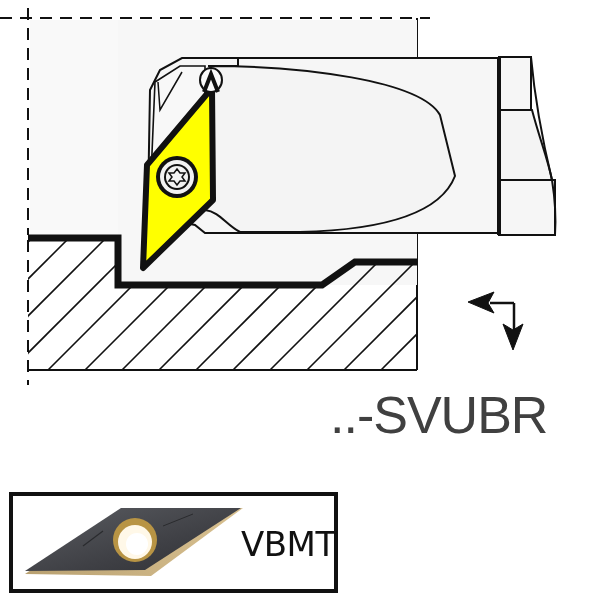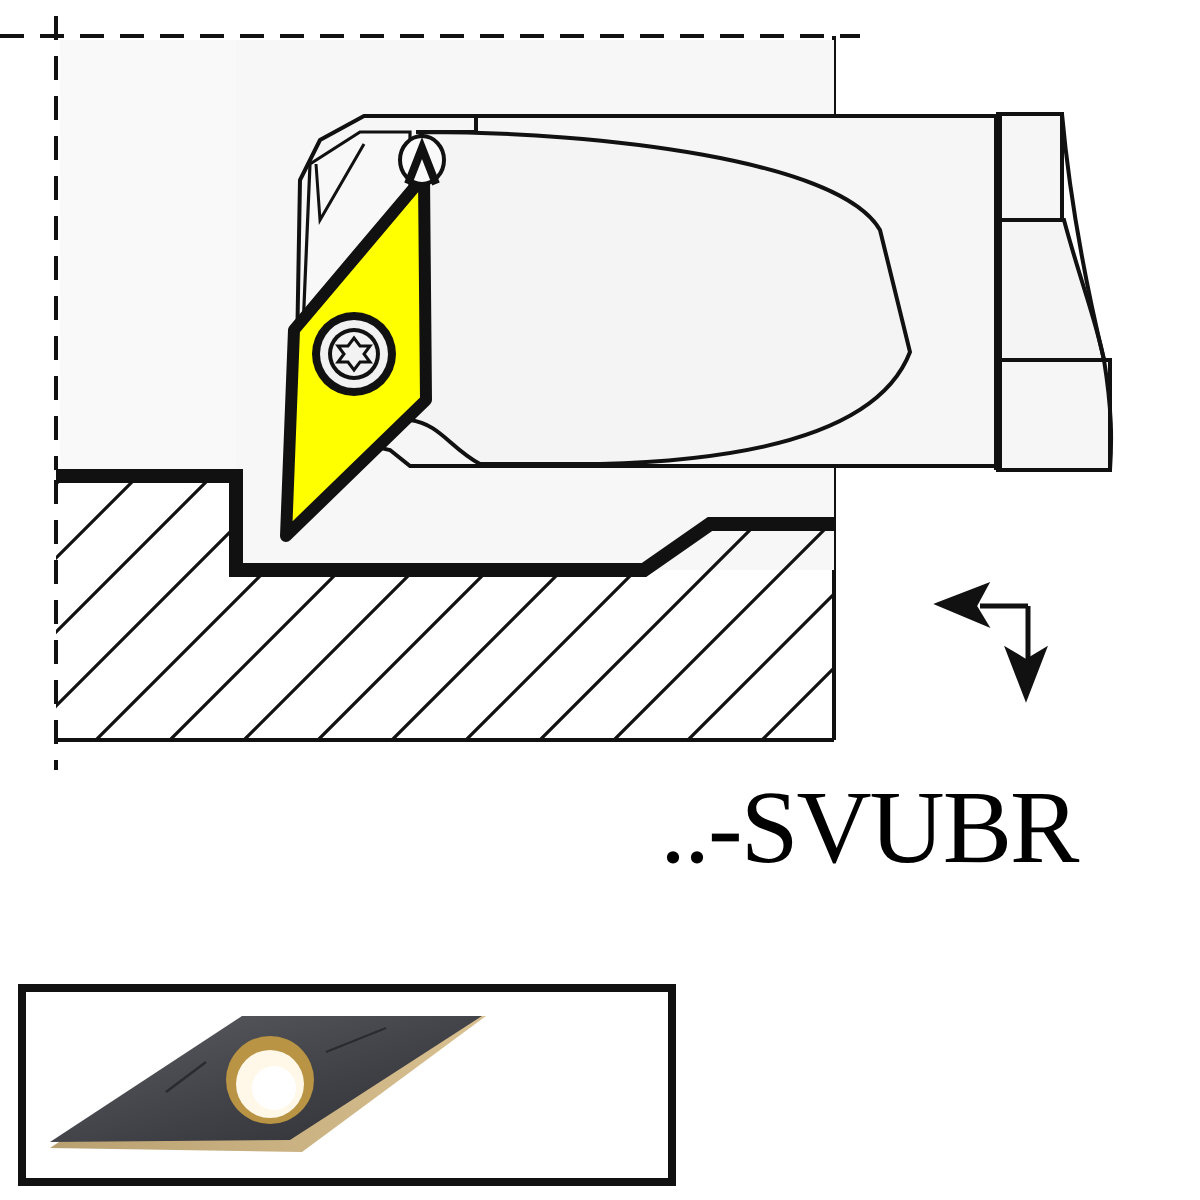--- a/index.html
+++ b/index.html
@@ -1,20 +1,20 @@
 <!DOCTYPE html>
 <html><head>
 <meta charset="utf-8">
 <style>
   html, body { margin: 0; padding: 0; background: #ffffff; }
   body { width: 600px; height: 600px; position: relative; overflow: hidden; font-family: "DejaVu Sans", sans-serif; }
   #drawing { position: absolute; left: 0; top: 0; width: 600px; height: 600px; }
   .code-label {
     position: absolute; left: 330px; top: 380px; width: 260px; height: 70px;
-    font-family: Liberation Serif, serif; font-size: 52px; color: #000000;
+    font-family: Liberation Sans, sans-serif; font-size: 52px; color: #404040;
     letter-spacing: -1px; line-height: 70px; white-space: nowrap;
   }
   .insert-box {
     position: absolute; left: 9px; top: 492px; width: 321px; height: 93px;
     border: 4px solid #111111; background: #ffffff; box-sizing: content-box;
   }
   .insert-label {
     position: absolute; left: 228px; top: 28px; font-size: 34px; color: #111111;
     font-family: "DejaVu Sans", sans-serif; letter-spacing: -0.5px;
   }
@@ -122,13 +122,14 @@
       </linearGradient>
     </defs>
     <path d="M12 78 L108 14 L230 12 L138 80 Z" fill="url(#edgeGrad)"></path>
     <path d="M12 75 L108 12 L228 12 L132 74 Z" fill="url(#insGrad)"></path>
     <circle cx="122" cy="44" r="22" fill="#b89444"></circle>
     <circle cx="122" cy="46" r="17" fill="#fff8e8"></circle>
     <circle cx="124" cy="48" r="11" fill="#ffffff"></circle>
     <path d="M70 50 L90 35" stroke="#2a2b2e" stroke-width="1.2" fill="none"></path>
     <path d="M150 30 L180 18" stroke="#2a2b2e" stroke-width="1" fill="none"></path>
   </svg>
+  <span class="insert-label">VBMT</span>
 </div>
 
 </body></html>

